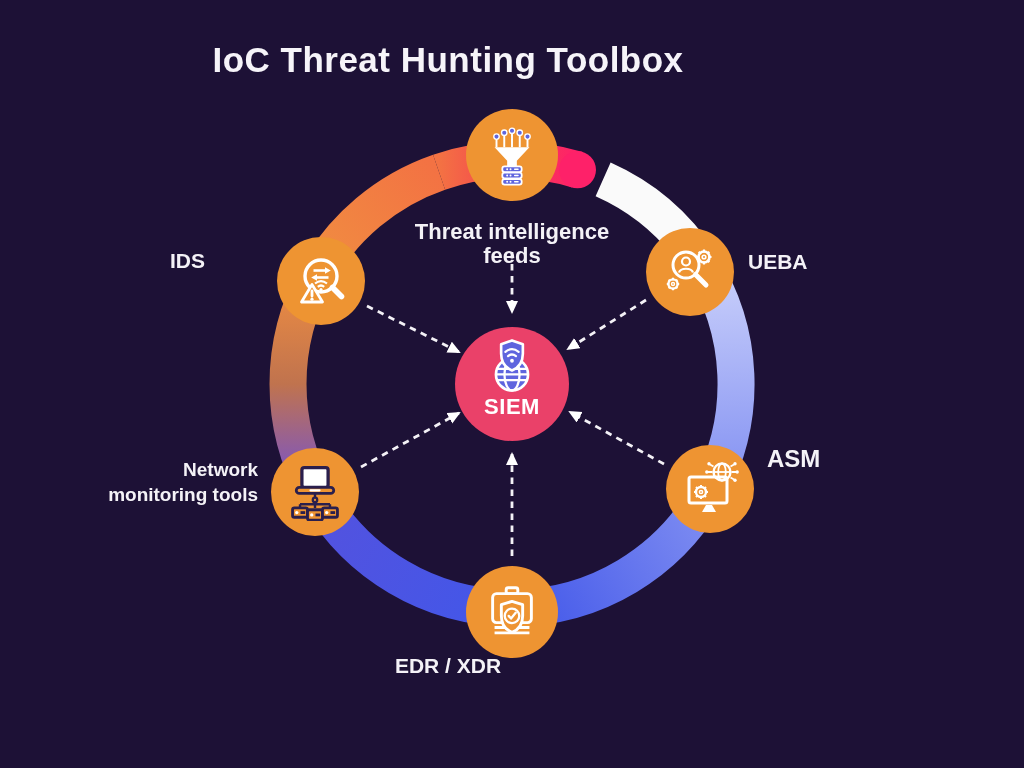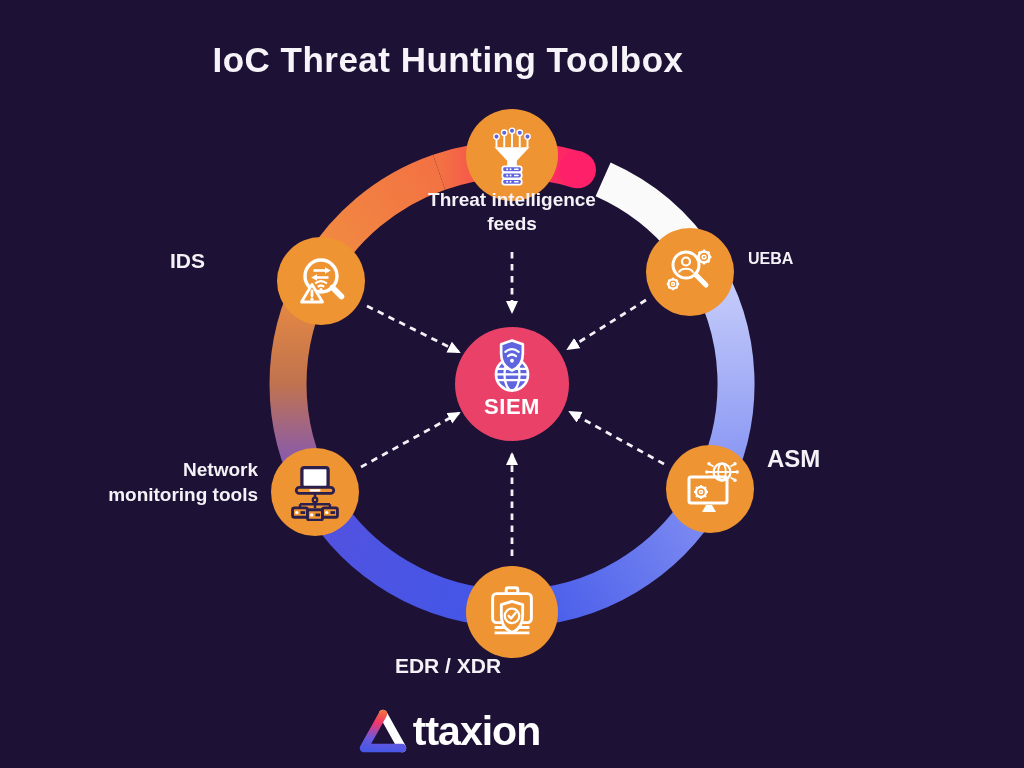--- a/index.html
+++ b/index.html
@@ -28,22 +28,22 @@
     background:#EA4169;
     display:flex;flex-direction:column;align-items:center;justify-content:flex-start;
     z-index:4;
   }
   .center-label{
     color:#fff;font-weight:700;font-size:22px;letter-spacing:.5px;margin-top:-4px;
   }
   .node-label{
     position:absolute;color:#f4f2f7;font-weight:700;z-index:5;
   }
-  .lbl-threat{left:402px;top:188px;width:220px;text-align:center;font-size:19px;line-height:24px;}
-  .lbl-ueba{left:748px;top:250px;font-size:16px;}
+  .lbl-threat{left:402px;top:220px;width:220px;text-align:center;font-size:22px;line-height:24px;}
+  .lbl-ueba{left:748px;top:250px;font-size:21px;}
   .lbl-asm{left:767px;top:445px;font-size:24px;}
   .lbl-edr{left:0;right:0;top:654px;text-align:center;font-size:21px;}
   .lbl-network{left:96px;top:457px;width:162px;text-align:right;font-size:19px;line-height:25px;}
   .lbl-ids{left:170px;top:249px;width:88px;text-align:left;font-size:21px;}
   .logo{
     position:absolute;left:0;right:0;bottom:12px;
     display:flex;align-items:center;justify-content:center;z-index:5;
   }
   .logo-text{
     color:#fff;font-weight:700;font-size:41px;letter-spacing:-1px;margin-left:3px;
@@ -239,29 +239,14 @@
     <div class="center-label">SIEM</div>
   </div>
 
   <div class="node-label lbl-threat">Threat intelligence feeds</div>
   <div class="node-label lbl-ueba">UEBA</div>
   <div class="node-label lbl-asm">ASM</div>
   <div class="node-label lbl-network">Network monitoring tools</div>
   <div class="node-label lbl-edr">EDR / XDR</div>
   <div class="node-label lbl-ids">IDS</div>
 
-  <div class="logo">
-    <svg width="54" height="50" viewBox="0 0 54 50">
-      <defs>
-        <linearGradient id="lg" gradientUnits="userSpaceOnUse" x1="27" y1="5" x2="24" y2="48">
-          <stop offset="0" stop-color="#f2703f"></stop>
-          <stop offset="0.28" stop-color="#f4356b"></stop>
-          <stop offset="0.65" stop-color="#6a58de"></stop>
-          <stop offset="1" stop-color="#4157e8"></stop>
-        </linearGradient>
-      </defs>
-      <path d="M27 8 L46 42" stroke="#ffffff" stroke-width="8.5" fill="none" stroke-linecap="round" stroke-linejoin="round"></path>
-      <path d="M27 8 L8 42 H46" stroke="url(#lg)" stroke-width="8.5" fill="none" stroke-linecap="round" stroke-linejoin="round"></path>
-    </svg>
-    <div class="logo-text">ttaxion</div>
-  </div>
 
 </div>
 
 </body></html>

